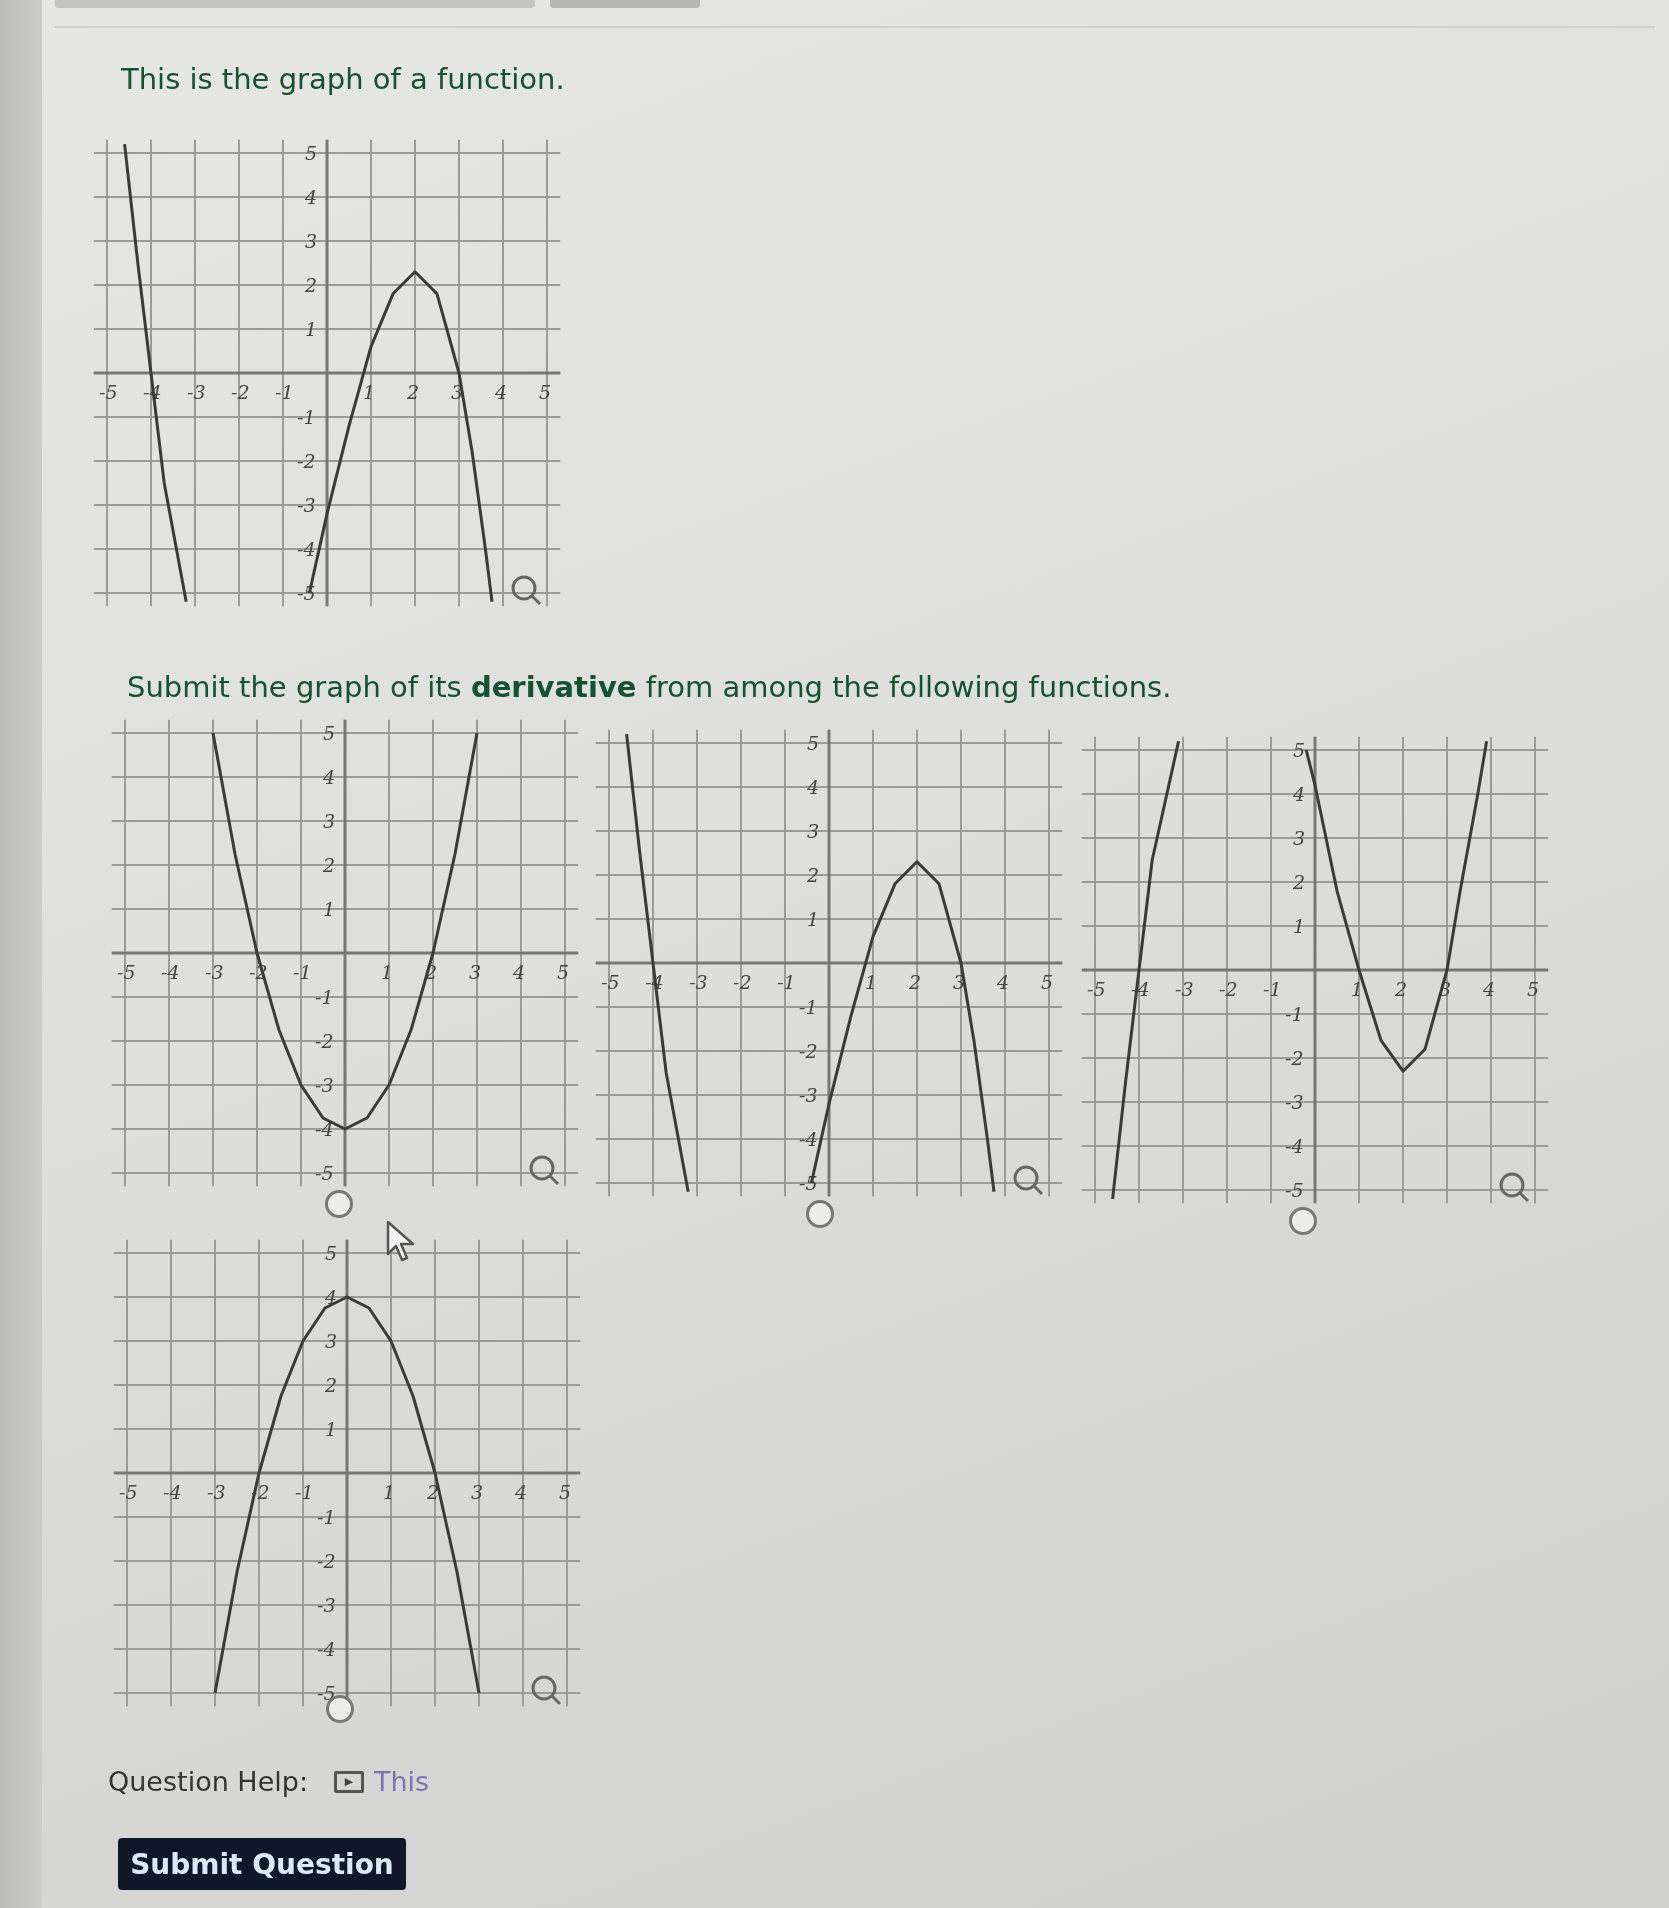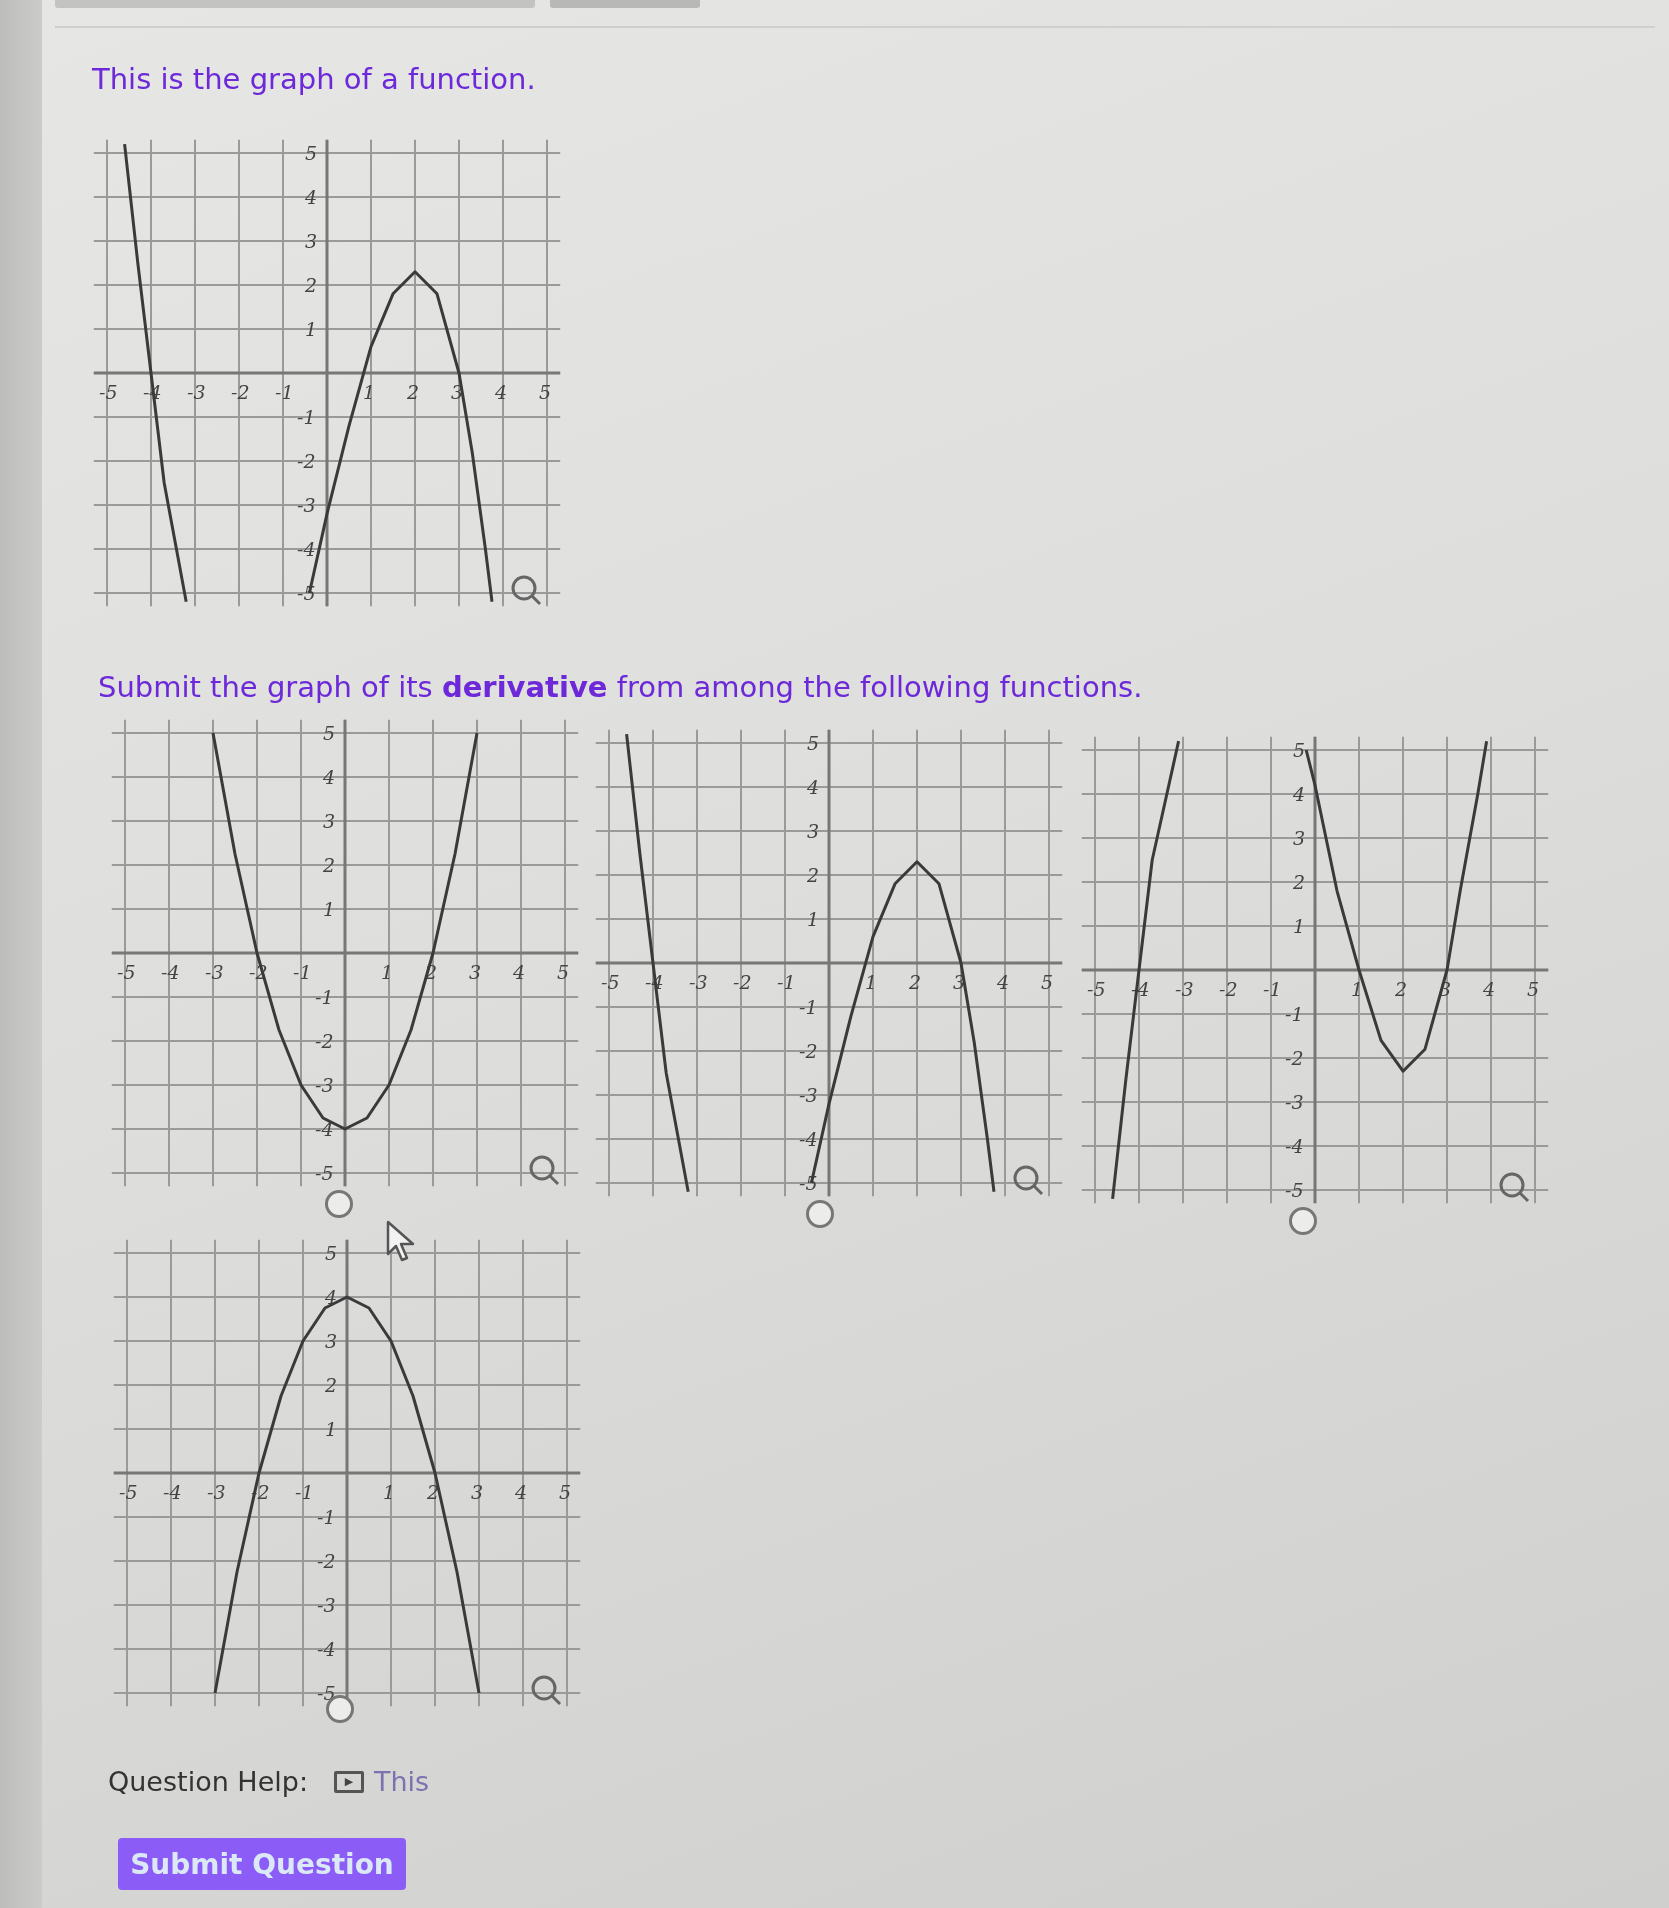--- a/index.html
+++ b/index.html
@@ -1,31 +1,31 @@
 <!DOCTYPE html>
 <html><head>
 <meta charset="utf-8">
 <style>
   html,body{margin:0;padding:0;}
   body{width:1669px;height:1908px;overflow:hidden;background:#c9c9c7;font-family:"DejaVu Sans","Liberation Sans",sans-serif;position:relative;}
   .page{position:absolute;left:42px;top:0;right:0;bottom:0;background:linear-gradient(160deg,#e6e6e4 0%,#dededc 45%,#cfcfcd 100%);}
   .leftbar{position:absolute;left:0;top:0;width:42px;bottom:0;background:linear-gradient(90deg,#bdbdbb,#cbcbc9);}
   .topstrip{position:absolute;left:55px;top:0;width:1600px;height:26px;border-bottom:2px solid #cfcfcd;}
   .topstrip .tab{position:absolute;top:0;height:8px;background:#c3c3c1;border-radius:0 0 3px 3px;}
-  .text{position:absolute;color:#6d28d9;white-space:nowrap;}
+  .text{position:absolute;color:#14532d;white-space:nowrap;margin-left:29px;}
   .title{left:92px;top:62px;font-size:29px;}
   .prompt{left:98px;top:670px;font-size:29px;}
   .prompt b{font-weight:bold;text-align:center;}
   .graph{position:absolute;}
   .graph svg{display:block;}
   .radio{position:absolute;width:28px;height:28px;border-radius:50%;border:3px solid #777;box-sizing:border-box;background:#ececea;cursor:pointer;}
   .help{position:absolute;left:108px;top:1766px;font-size:27px;color:#333;display:flex;align-items:flex-start;gap:26px;}
   .video-link{display:flex;align-items:center;gap:10px;color:#7a73b0;cursor:pointer;}
   .video-icon{width:30px;height:22px;border:3px solid #555;box-sizing:border-box;border-radius:2px;display:flex;align-items:center;justify-content:center;font-size:11px;color:#444;}
-  .submit{position:absolute;left:118px;top:1838px;width:288px;height:52px;background:#8b5cf6;color:#dbe9f7;border:none;border-radius:4px;font-size:28px;font-family:"DejaVu Sans","Liberation Sans",sans-serif;font-weight:bold;cursor:pointer;}
+  .submit{position:absolute;left:118px;top:1838px;width:288px;height:52px;background:#0f172a;color:#dbe9f7;border:none;border-radius:4px;font-size:28px;font-family:"DejaVu Sans","Liberation Sans",sans-serif;font-weight:bold;cursor:pointer;}
   .cursor{position:absolute;left:386px;top:1220px;}
 </style>
 </head>
 <body>
 
 <div class="leftbar"></div>
 <div class="page"></div>
 <div class="topstrip">
   <div class="tab" style="left:0;width:480px;"></div>
   <div class="tab" style="left:495px;width:150px;background:#b8b8b6;"></div>

